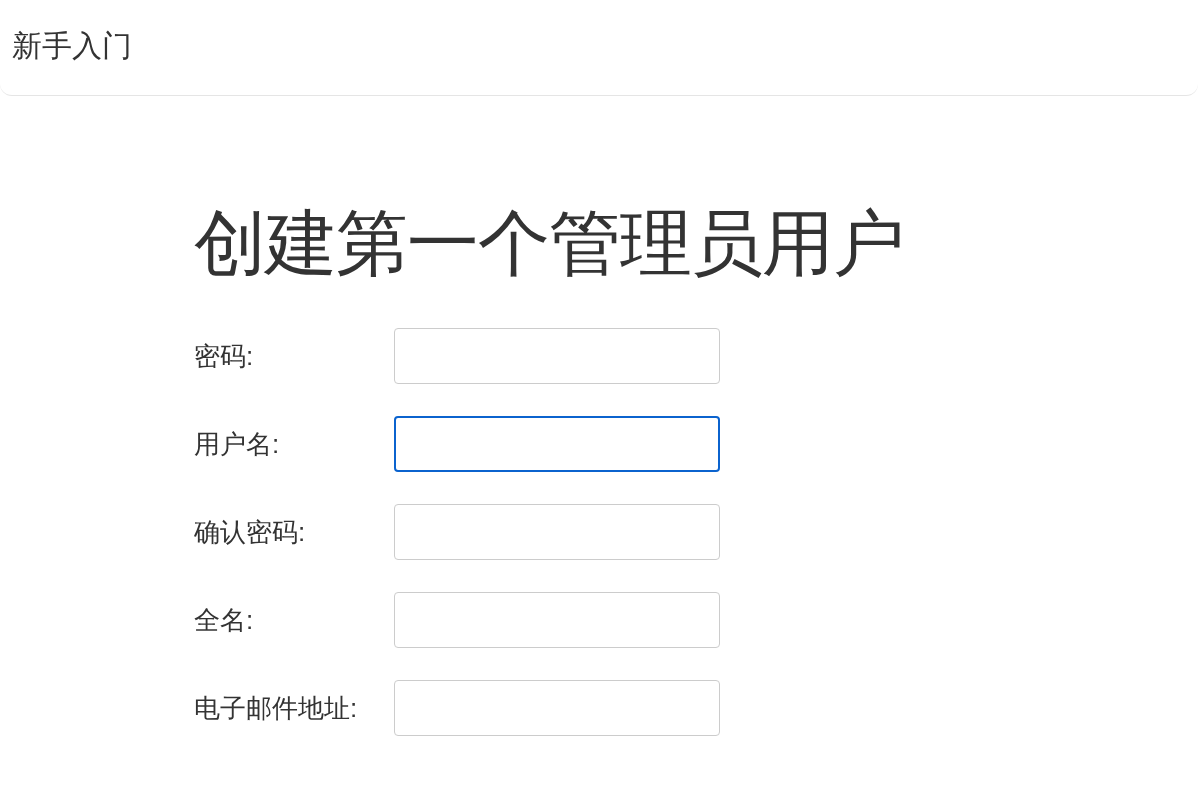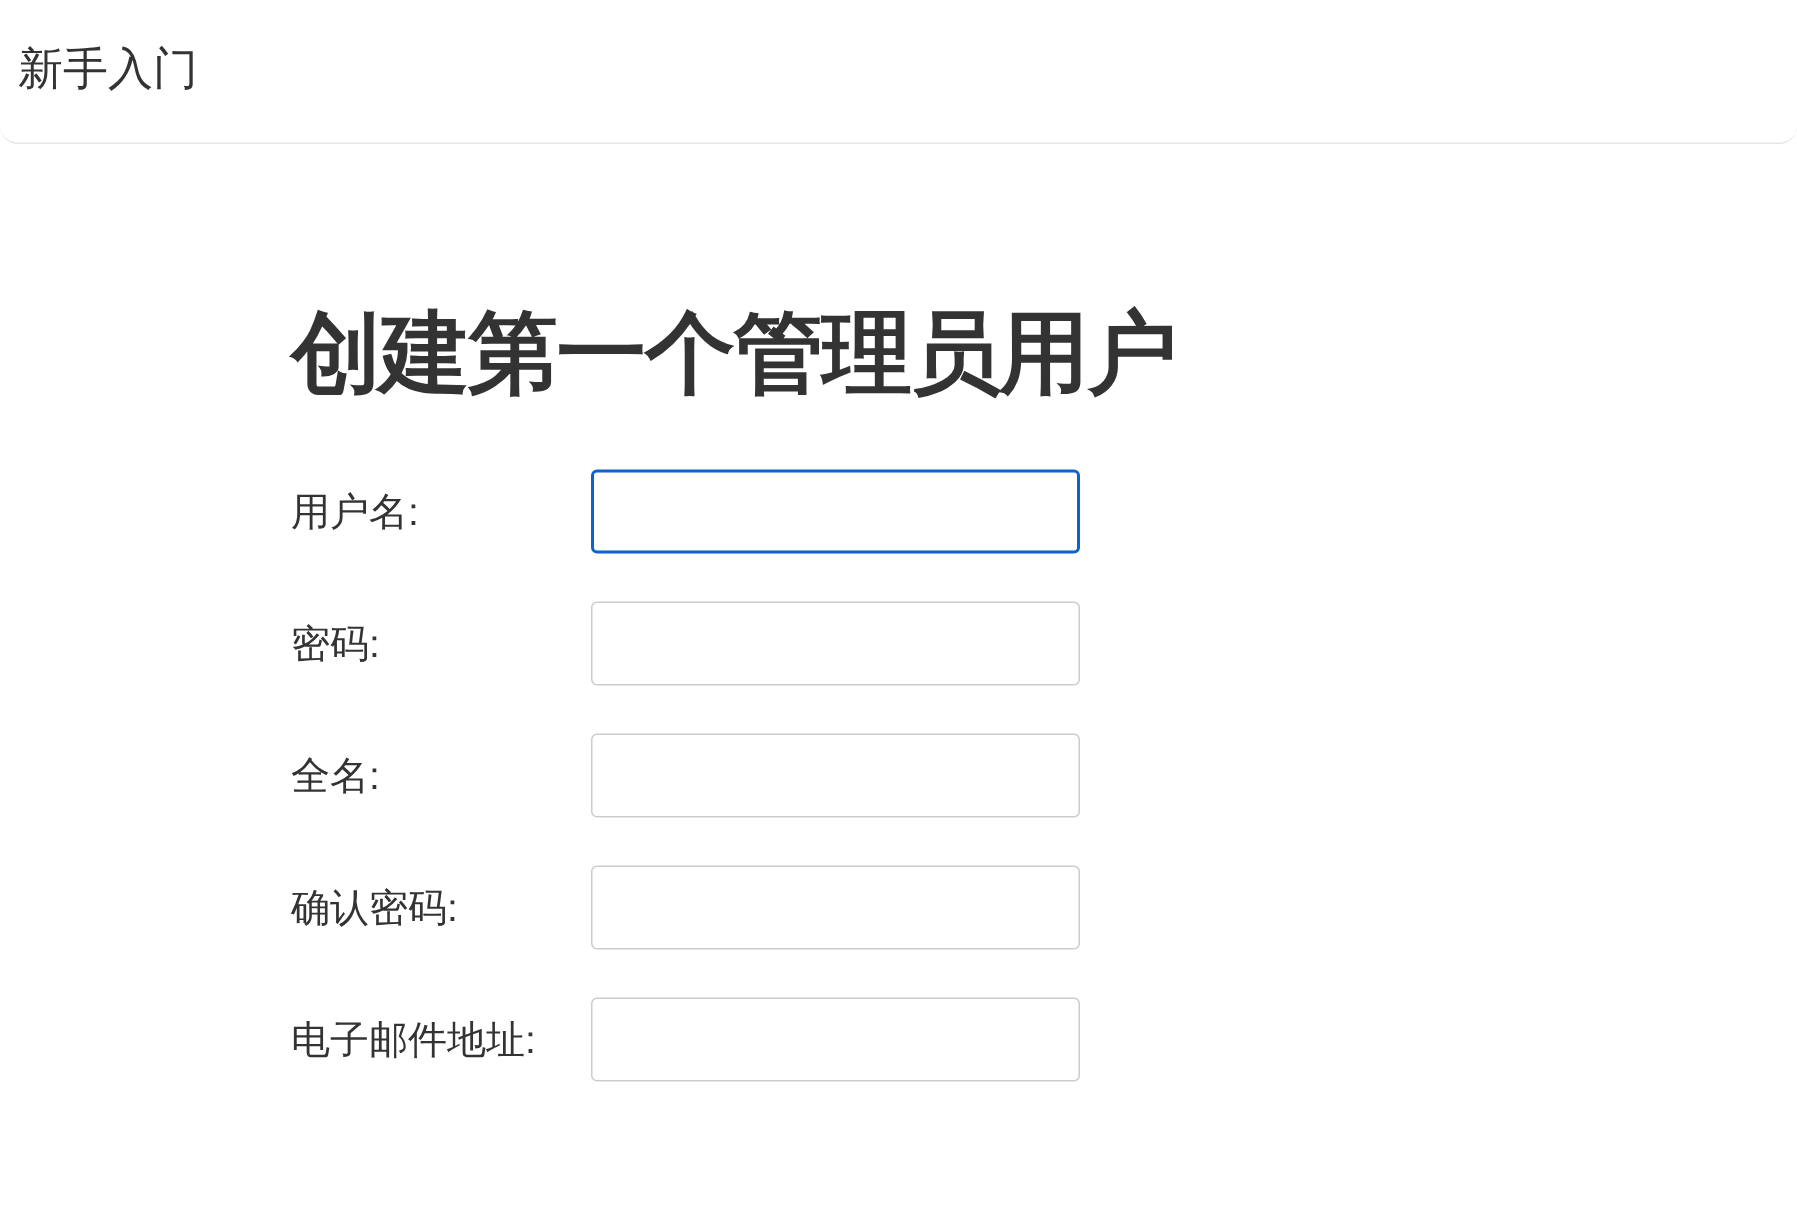--- a/index.html
+++ b/index.html
@@ -22,22 +22,22 @@
     }
     .header-title {
       font-size: 30px;
       font-weight: 400;
       color: #333333;
     }
     .main {
       padding: 100px 0 0 194px;
     }
     .page-heading {
-      font-size: 60px;
-      font-weight: 700;
+      font-size: 72px;
+      font-weight: 400;
       color: #333333;
       letter-spacing: -1px;
       margin-bottom: 30px;
     }
     .form {
       padding-top: 6px;
     }
     .form-row {
       display: flex;
       align-items: center;
@@ -72,37 +72,37 @@
 <div class="header">
   <div class="header-title">新手入门</div>
 </div>
 
 <div class="main">
   <h1 class="page-heading">创建第一个管理员用户</h1>
 
   <div class="form">
 
     <div class="form-row">
+      <label class="form-label">密码:</label>
+      <input type="password" class="form-input" value="" style="">
+    </div>
+
+    <div class="form-row">
       <label class="form-label">用户名:</label>
       <input type="text" class="form-input focused" value="" style="">
     </div>
 
     <div class="form-row">
-      <label class="form-label">密码:</label>
+      <label class="form-label">确认密码:</label>
       <input type="password" class="form-input" value="" style="">
     </div>
 
     <div class="form-row">
       <label class="form-label">全名:</label>
       <input type="text" class="form-input" value="" style="">
-    </div>
-
-    <div class="form-row">
-      <label class="form-label">确认密码:</label>
-      <input type="password" class="form-input" value="" style="">
     </div>
 
     <div class="form-row">
       <label class="form-label">电子邮件地址:</label>
       <input type="text" class="form-input" value="" style="">
     </div>
 
   </div>
 </div>
 

